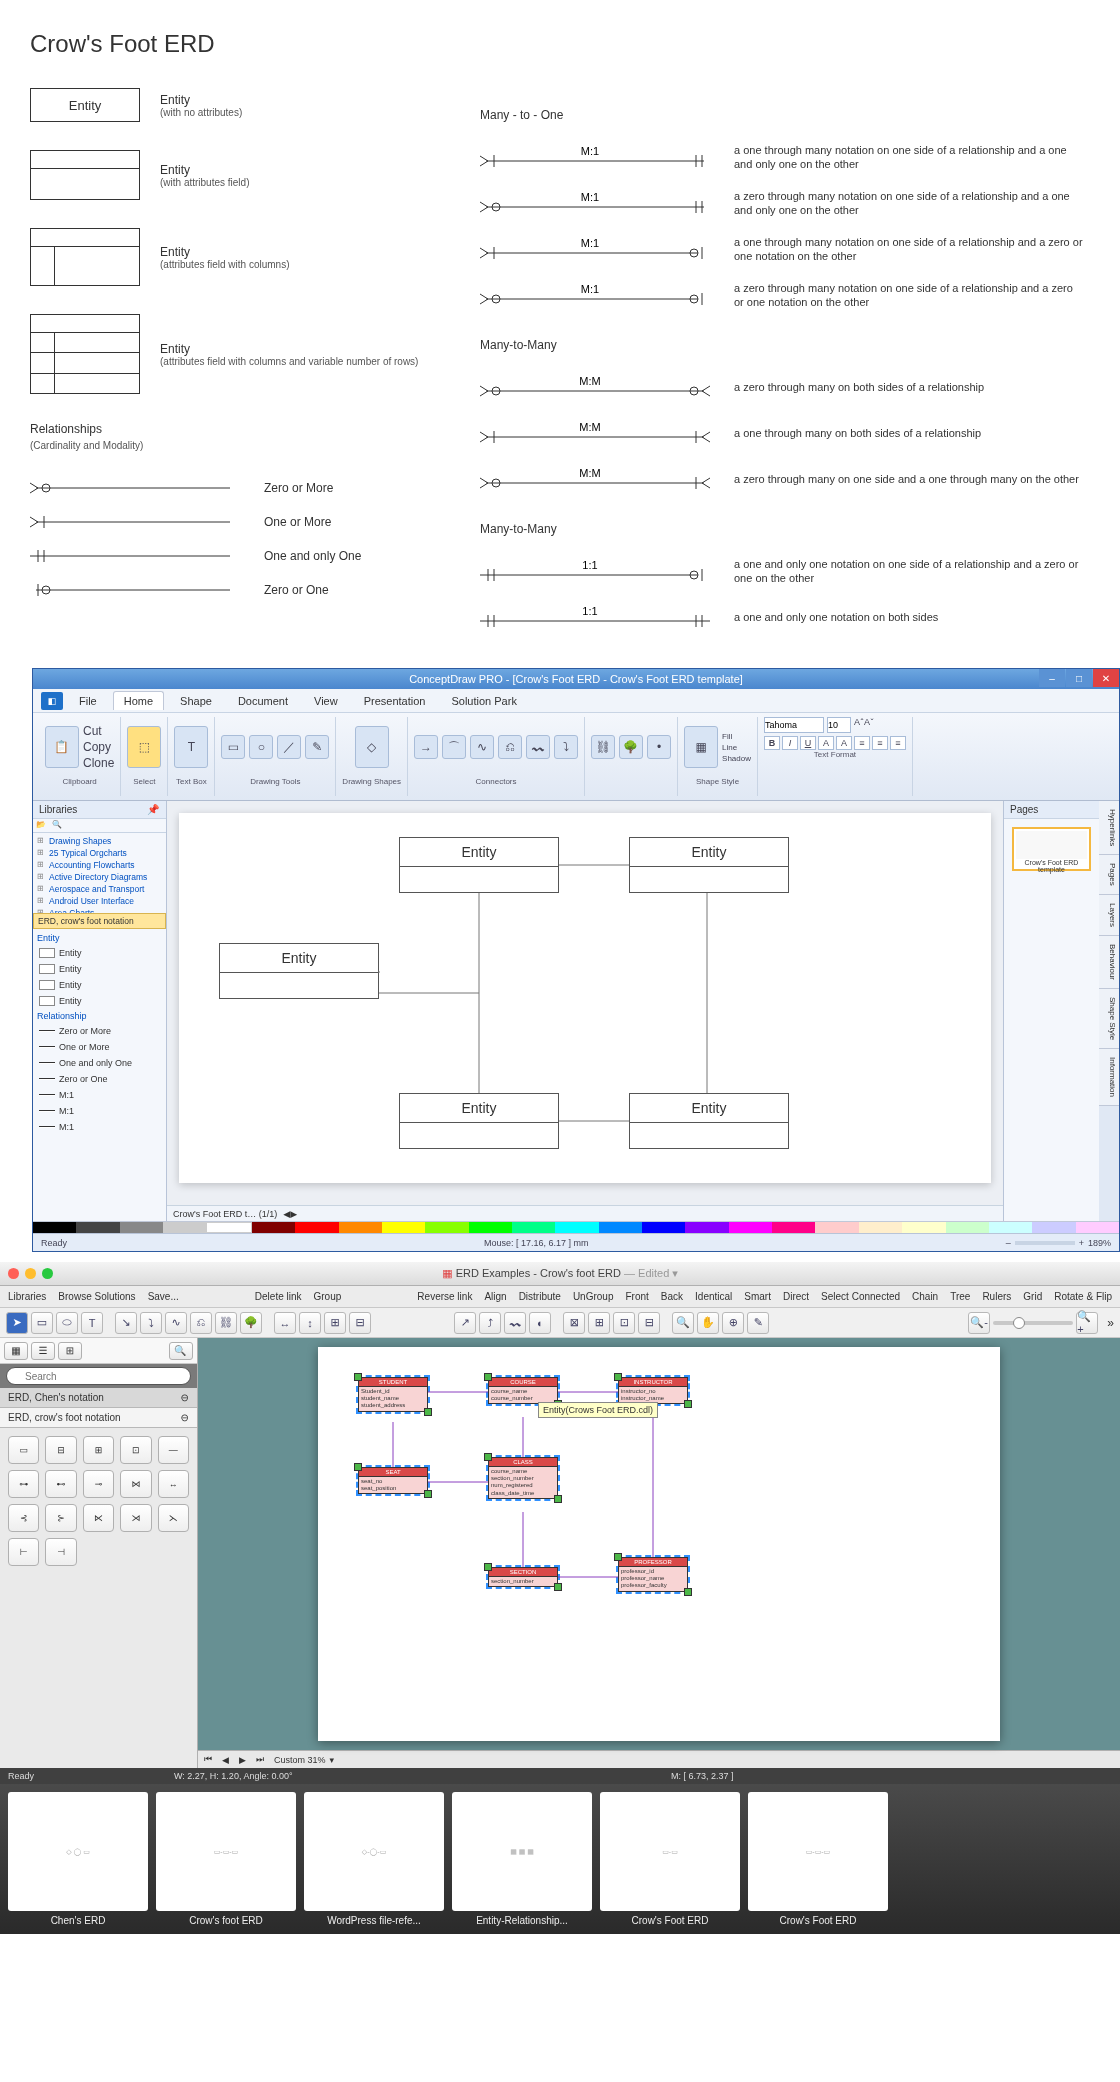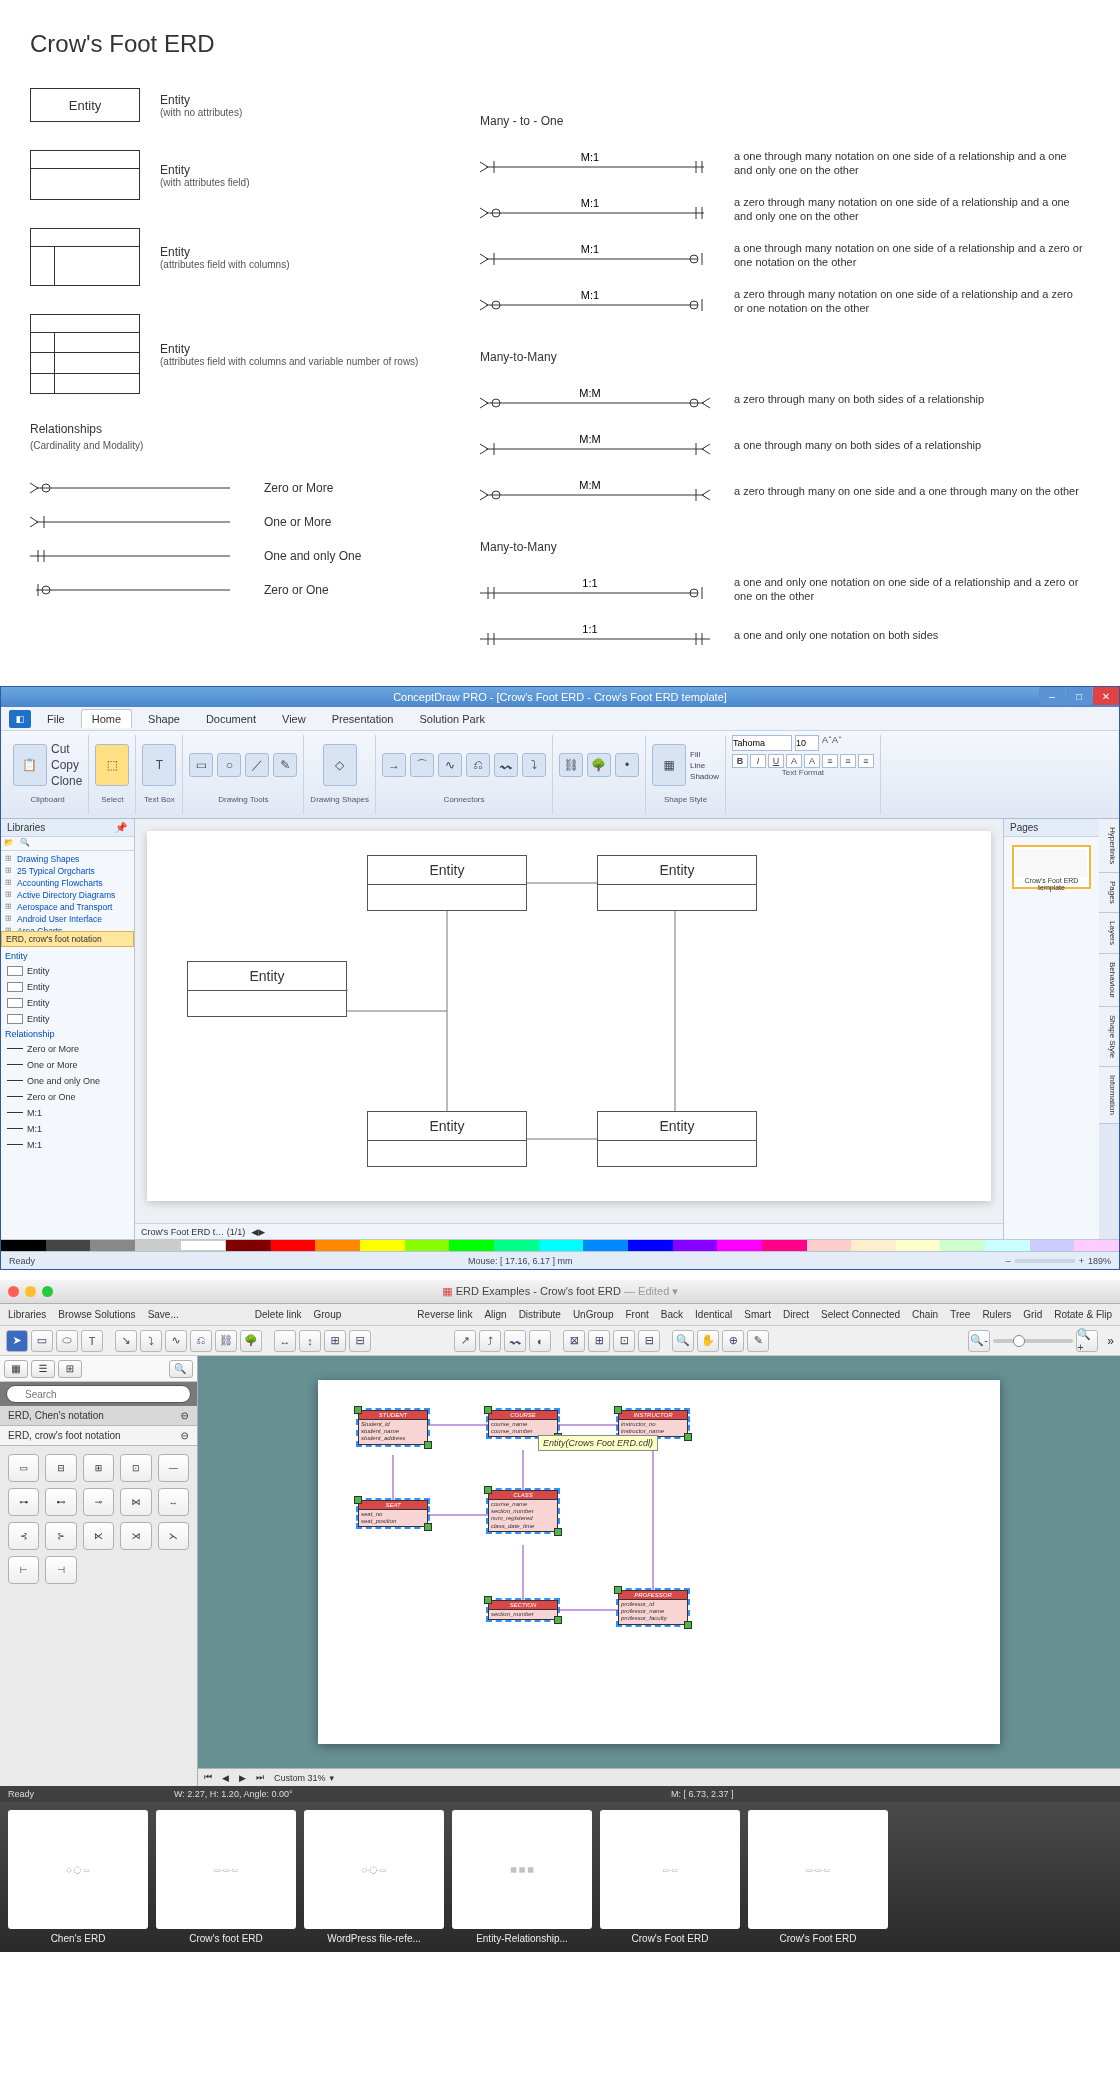--- a/index.html
+++ b/index.html
@@ -36,24 +36,24 @@
   
   
   .rline { display: flex; align-items: center; height: 34px; }
   .rline svg { width: 210px; height: 20px; }
   .rline .lbl { font-size: 12px; margin-left: 24px; }
   
   
   .not-row { display: flex; align-items: center; height: 46px; gap: 24px; }
   .not-row svg { width: 230px; height: 24px; flex-shrink: 0; }
   .not-row .desc { font-size: 11px; color: #333; line-height: 1.3; max-width: 350px; }
-  .rsec-title { font-size: 12px; margin: 26px 0 12px; }
-  
-  
-  .win-app { border: 1px solid #2d5aa0; margin-top: 8px; }
+  .rsec-title { font-size: 12px; margin: 20px 0 12px; }
+  
+  
+  .win-app { border: 1px solid #2d5aa0; margin-top: 8px; margin-left: 32px; }
   .win-title { background: linear-gradient(#6da7e0,#4a86ce); color: #fff; height: 20px; font-size: 11px; display: flex; align-items: center; justify-content: center; position: relative; }
   .win-title .wbtn { position: absolute; right: 0; top: 0; display: flex; }
   .win-title .wbtn span { width: 26px; height: 18px; display:flex; align-items:center; justify-content:center; font-size:10px; background:#5a92d4; margin-left:1px; }
   .win-title .wbtn .close { background:#e04343; }
   .win-menu { background:#f0f4fa; border-bottom:1px solid #c8d4e4; height:24px; display:flex; align-items:center; padding:0 8px; font-size:11px; gap:6px; }
   .win-menu .logo { width:22px; height:18px; background:#1e70c9; color:#fff; display:flex; align-items:center; justify-content:center; font-size:9px; border-radius:2px; }
   .win-menu .tab { padding:3px 10px; border-radius:3px 3px 0 0; }
   .win-menu .tab.active { background:#fff; border:1px solid #c0c8d8; border-bottom:none; }
   .ribbon { background: linear-gradient(#f4f7fc,#e0e8f4); height: 88px; border-bottom:1px solid #b0bcd0; display:flex; padding: 4px 6px; font-size:8px; color:#445; }
   .ribbon .grp { border-right:1px solid #c8d4e4; padding:0 6px; display:flex; flex-direction:column; align-items:center; }
@@ -122,21 +122,21 @@
   .mac-side .view-btns .vb { width:24px; height:18px; border:1px solid #b0b0b0; background:linear-gradient(#fff,#e8e8e8); border-radius:3px; font-size:10px; display:flex; align-items:center; justify-content:center; }
   .mac-side .search { height:24px; background:#7a7a7a; display:flex; align-items:center; padding:0 6px; }
   .mac-side .search input { width:100%; height:18px; border-radius:9px; border:1px solid #555; font-size:10px; padding:0 18px; background:#fff; }
   .mac-side .tab-row { display:flex; flex-direction:column; }
   .mac-side .tab { padding:4px 8px; background:#d8d8d8; border-bottom:1px solid #b8b8b8; display:flex; justify-content:space-between; }
   .mac-side .tab.active { background:#f4f4f4; }
   .mac-side .shape-grid { padding:8px; display:grid; grid-template-columns: repeat(5, 1fr); gap:6px; }
   .mac-side .sg { height:28px; border:1px solid #b0b0b0; background:linear-gradient(#fff,#eee); border-radius:4px; display:flex; align-items:center; justify-content:center; font-size:9px; }
   
   .mac-canvas-wrap { flex:1; display:flex; flex-direction:column; }
-  .mac-canvas { flex:1; background:#679093; padding:24px 120px; position:relative;font-style:italic; }
+  .mac-canvas { flex:1; background:#679093; padding:9px 120px; position:relative; }
   .mac-page { background:#fff; height:100%; box-shadow:0 2px 10px rgba(0,0,0,.4); position:relative; }
   .erd-ent { position:absolute; display:flex; flex-direction:column; font-size:6px; }
   .erd-ent .hdr { background:#d94848; color:#fff; text-align:center; padding:1px 2px; border:1px solid #333; font-size:6px; }
   .erd-ent .bod { background:#f8d4d4; border:1px solid #333; border-top:none; padding:1px 2px; color:#333; line-height:1.2; }
   .erd-ent.sel { outline:2px dashed #3090ff; }
   .erd-ent.sel:before, .erd-ent.sel:after { content:""; position:absolute; width:6px; height:6px; background:#4db848; border:1px solid #333; }
   .erd-ent.sel:before { top:-4px; left:-4px; } .erd-ent.sel:after { bottom:-4px; right:-4px; }
   .tooltip { position:absolute; background:#ffffc8; border:1px solid #888; padding:2px 4px; font-size:9px; }
   
   .mac-bottom-bar { height:18px; background:#e8e8e8; border-top:1px solid #b0b0b0; display:flex; align-items:center; font-size:9px; padding:0 6px; gap:10px; color:#333; }

